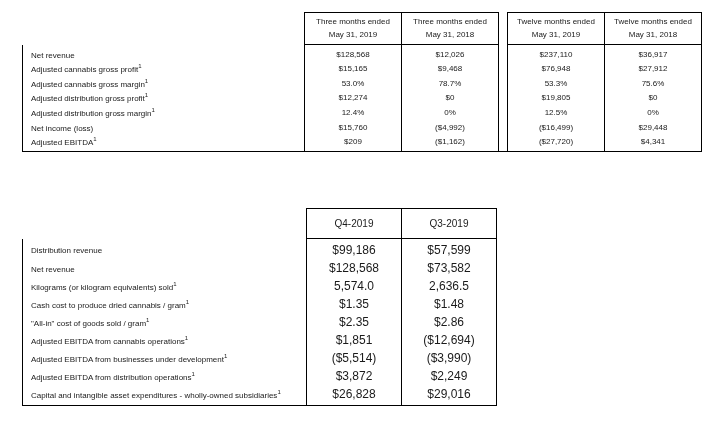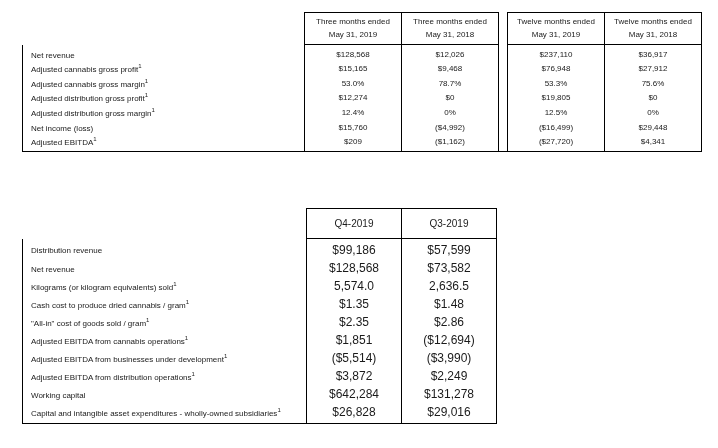--- a/index.html
+++ b/index.html
@@ -264,25 +264,20 @@
       <tr>
         <td class="lbl"><span>Adjusted EBITDA from businesses under development</span><sup>1</sup></td>
         <td class="num">($5,514)</td>
         <td class="num">($3,990)</td>
       </tr>
       <tr>
         <td class="lbl"><span>Adjusted EBITDA from distribution operations</span><sup>1</sup></td>
         <td class="num">$3,872</td>
         <td class="num">$2,249</td>
       </tr>
-      <tr>
-        <td class="lbl"><span>Working capital</span><sup></sup></td>
-        <td class="num">$642,284</td>
-        <td class="num">$131,278</td>
-      </tr>
       <tr class="last-body">
         <td class="lbl"><span>Capital and intangible asset expenditures - wholly-owned subsidiaries</span><sup>1</sup></td>
         <td class="num">$26,828</td>
         <td class="num">$29,016</td>
       </tr>
     </tbody>
   </table>
 
 </div>
 

